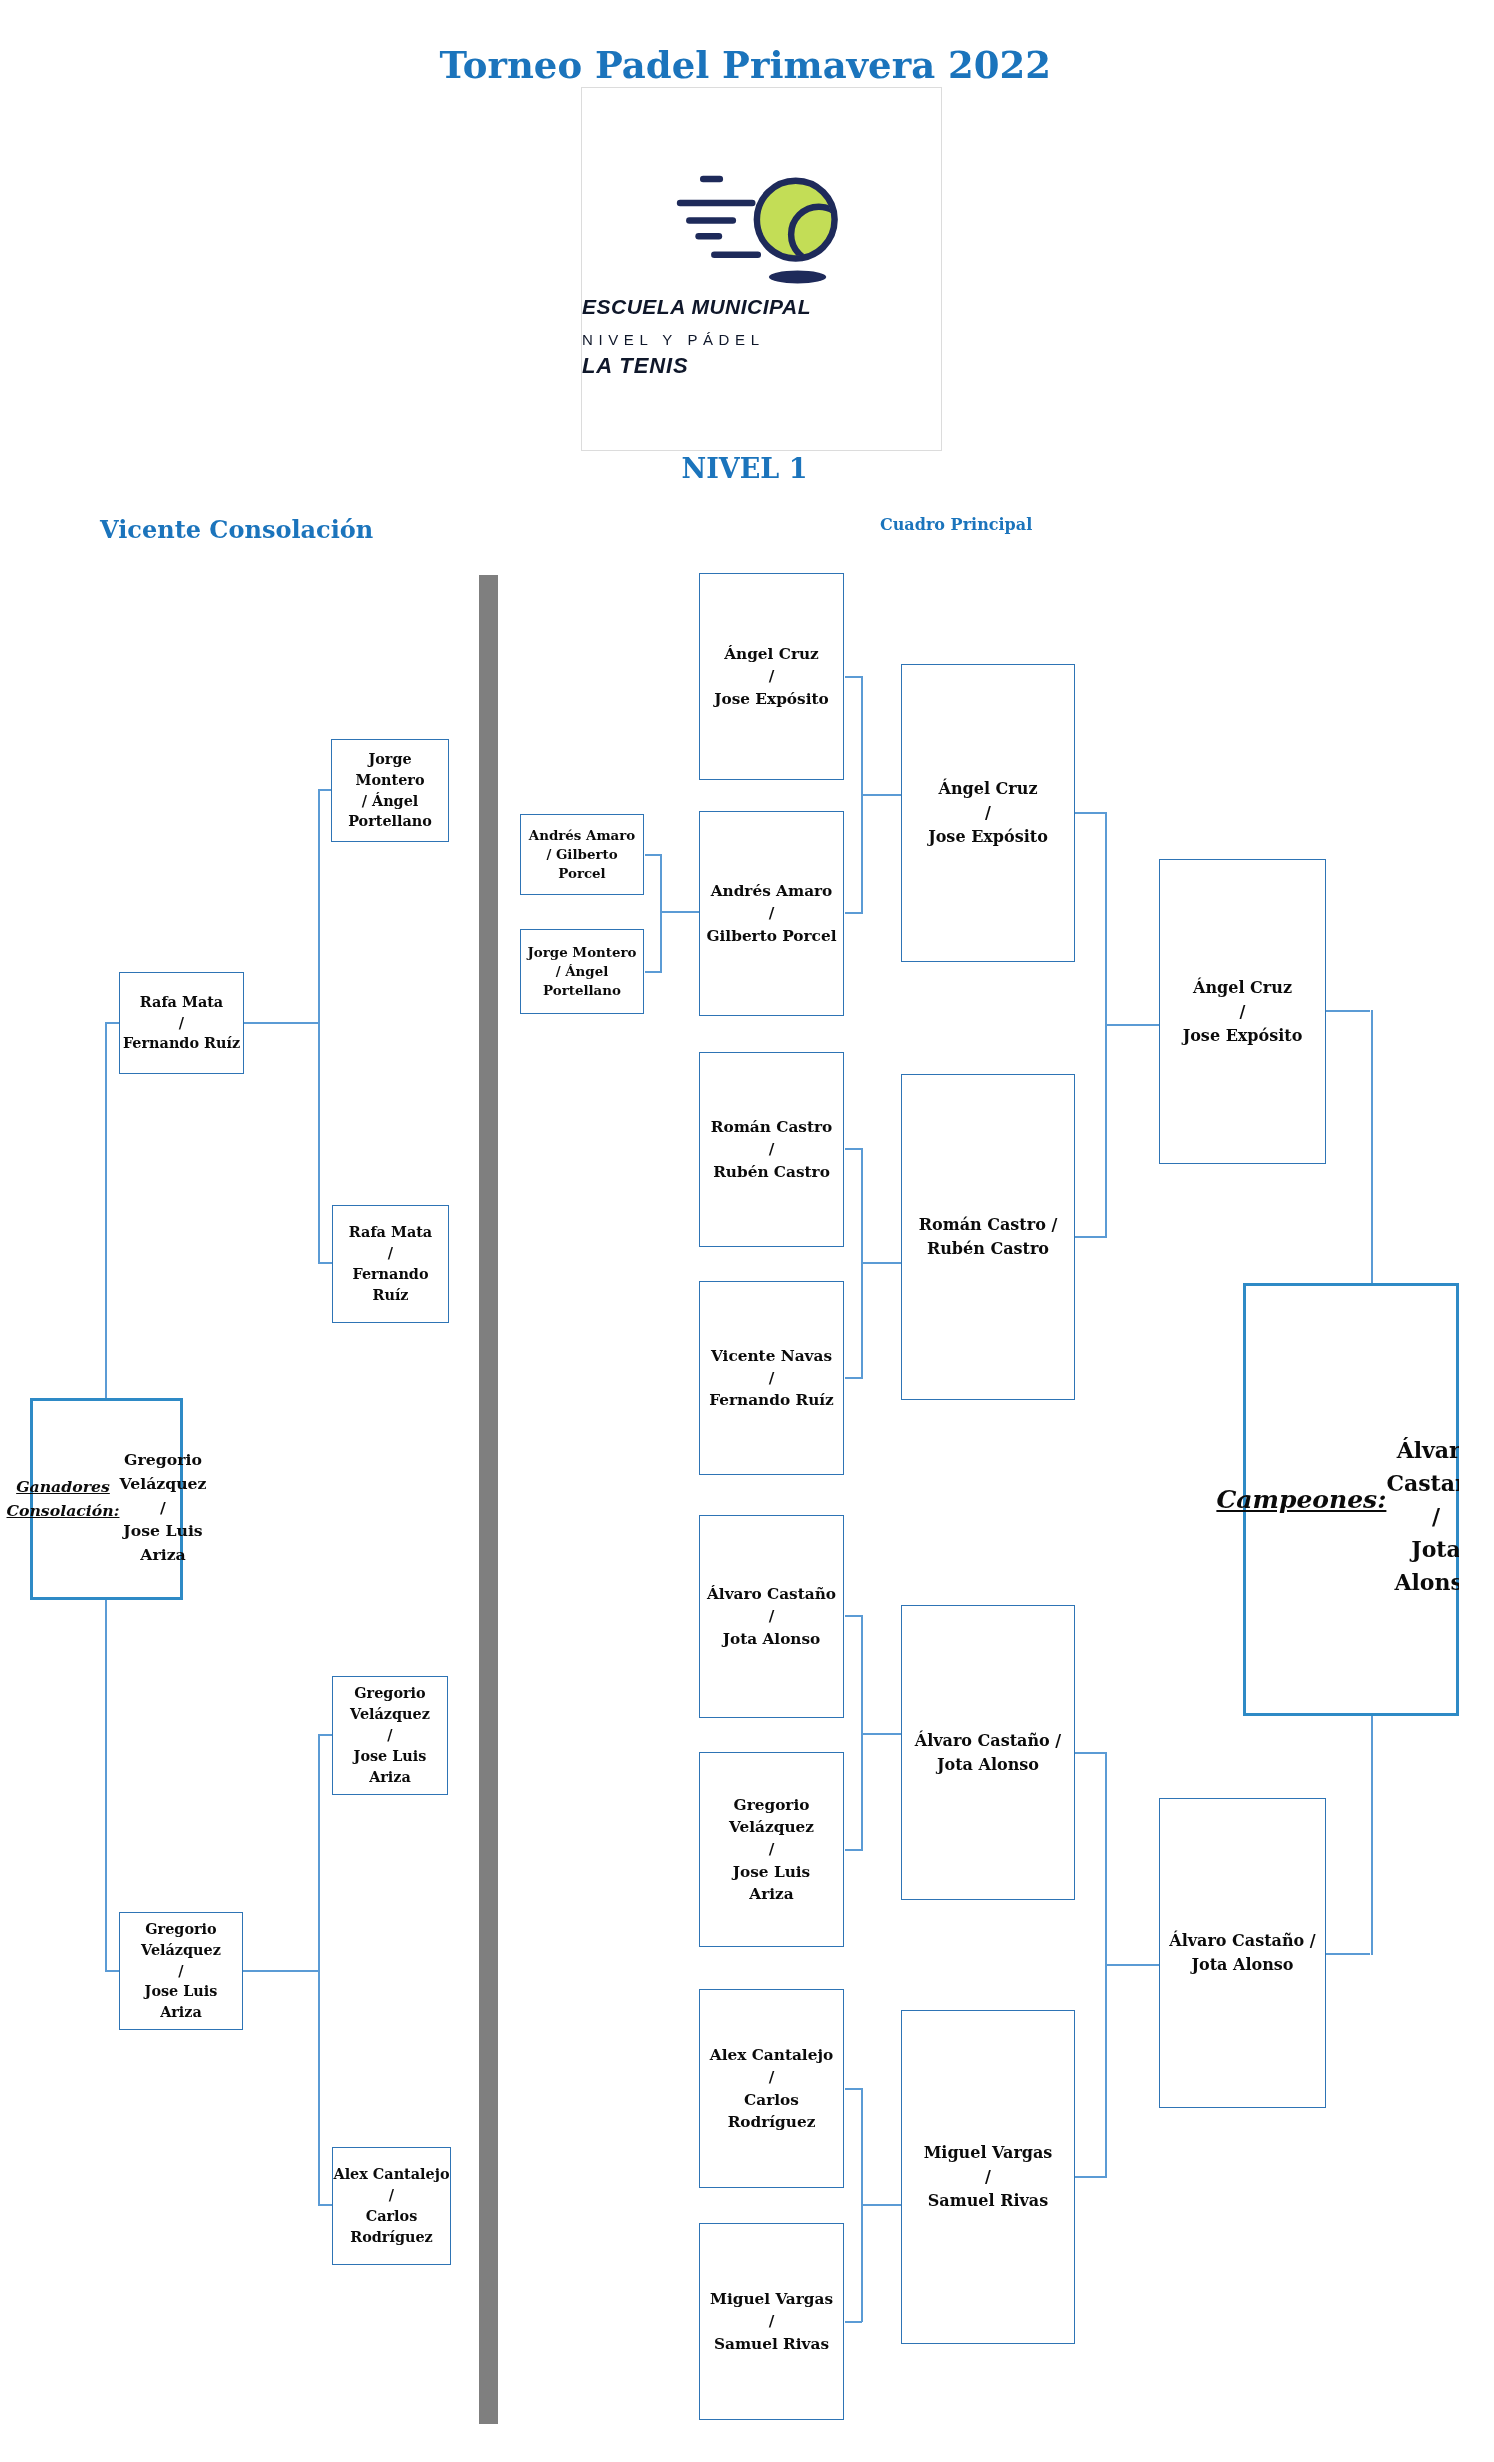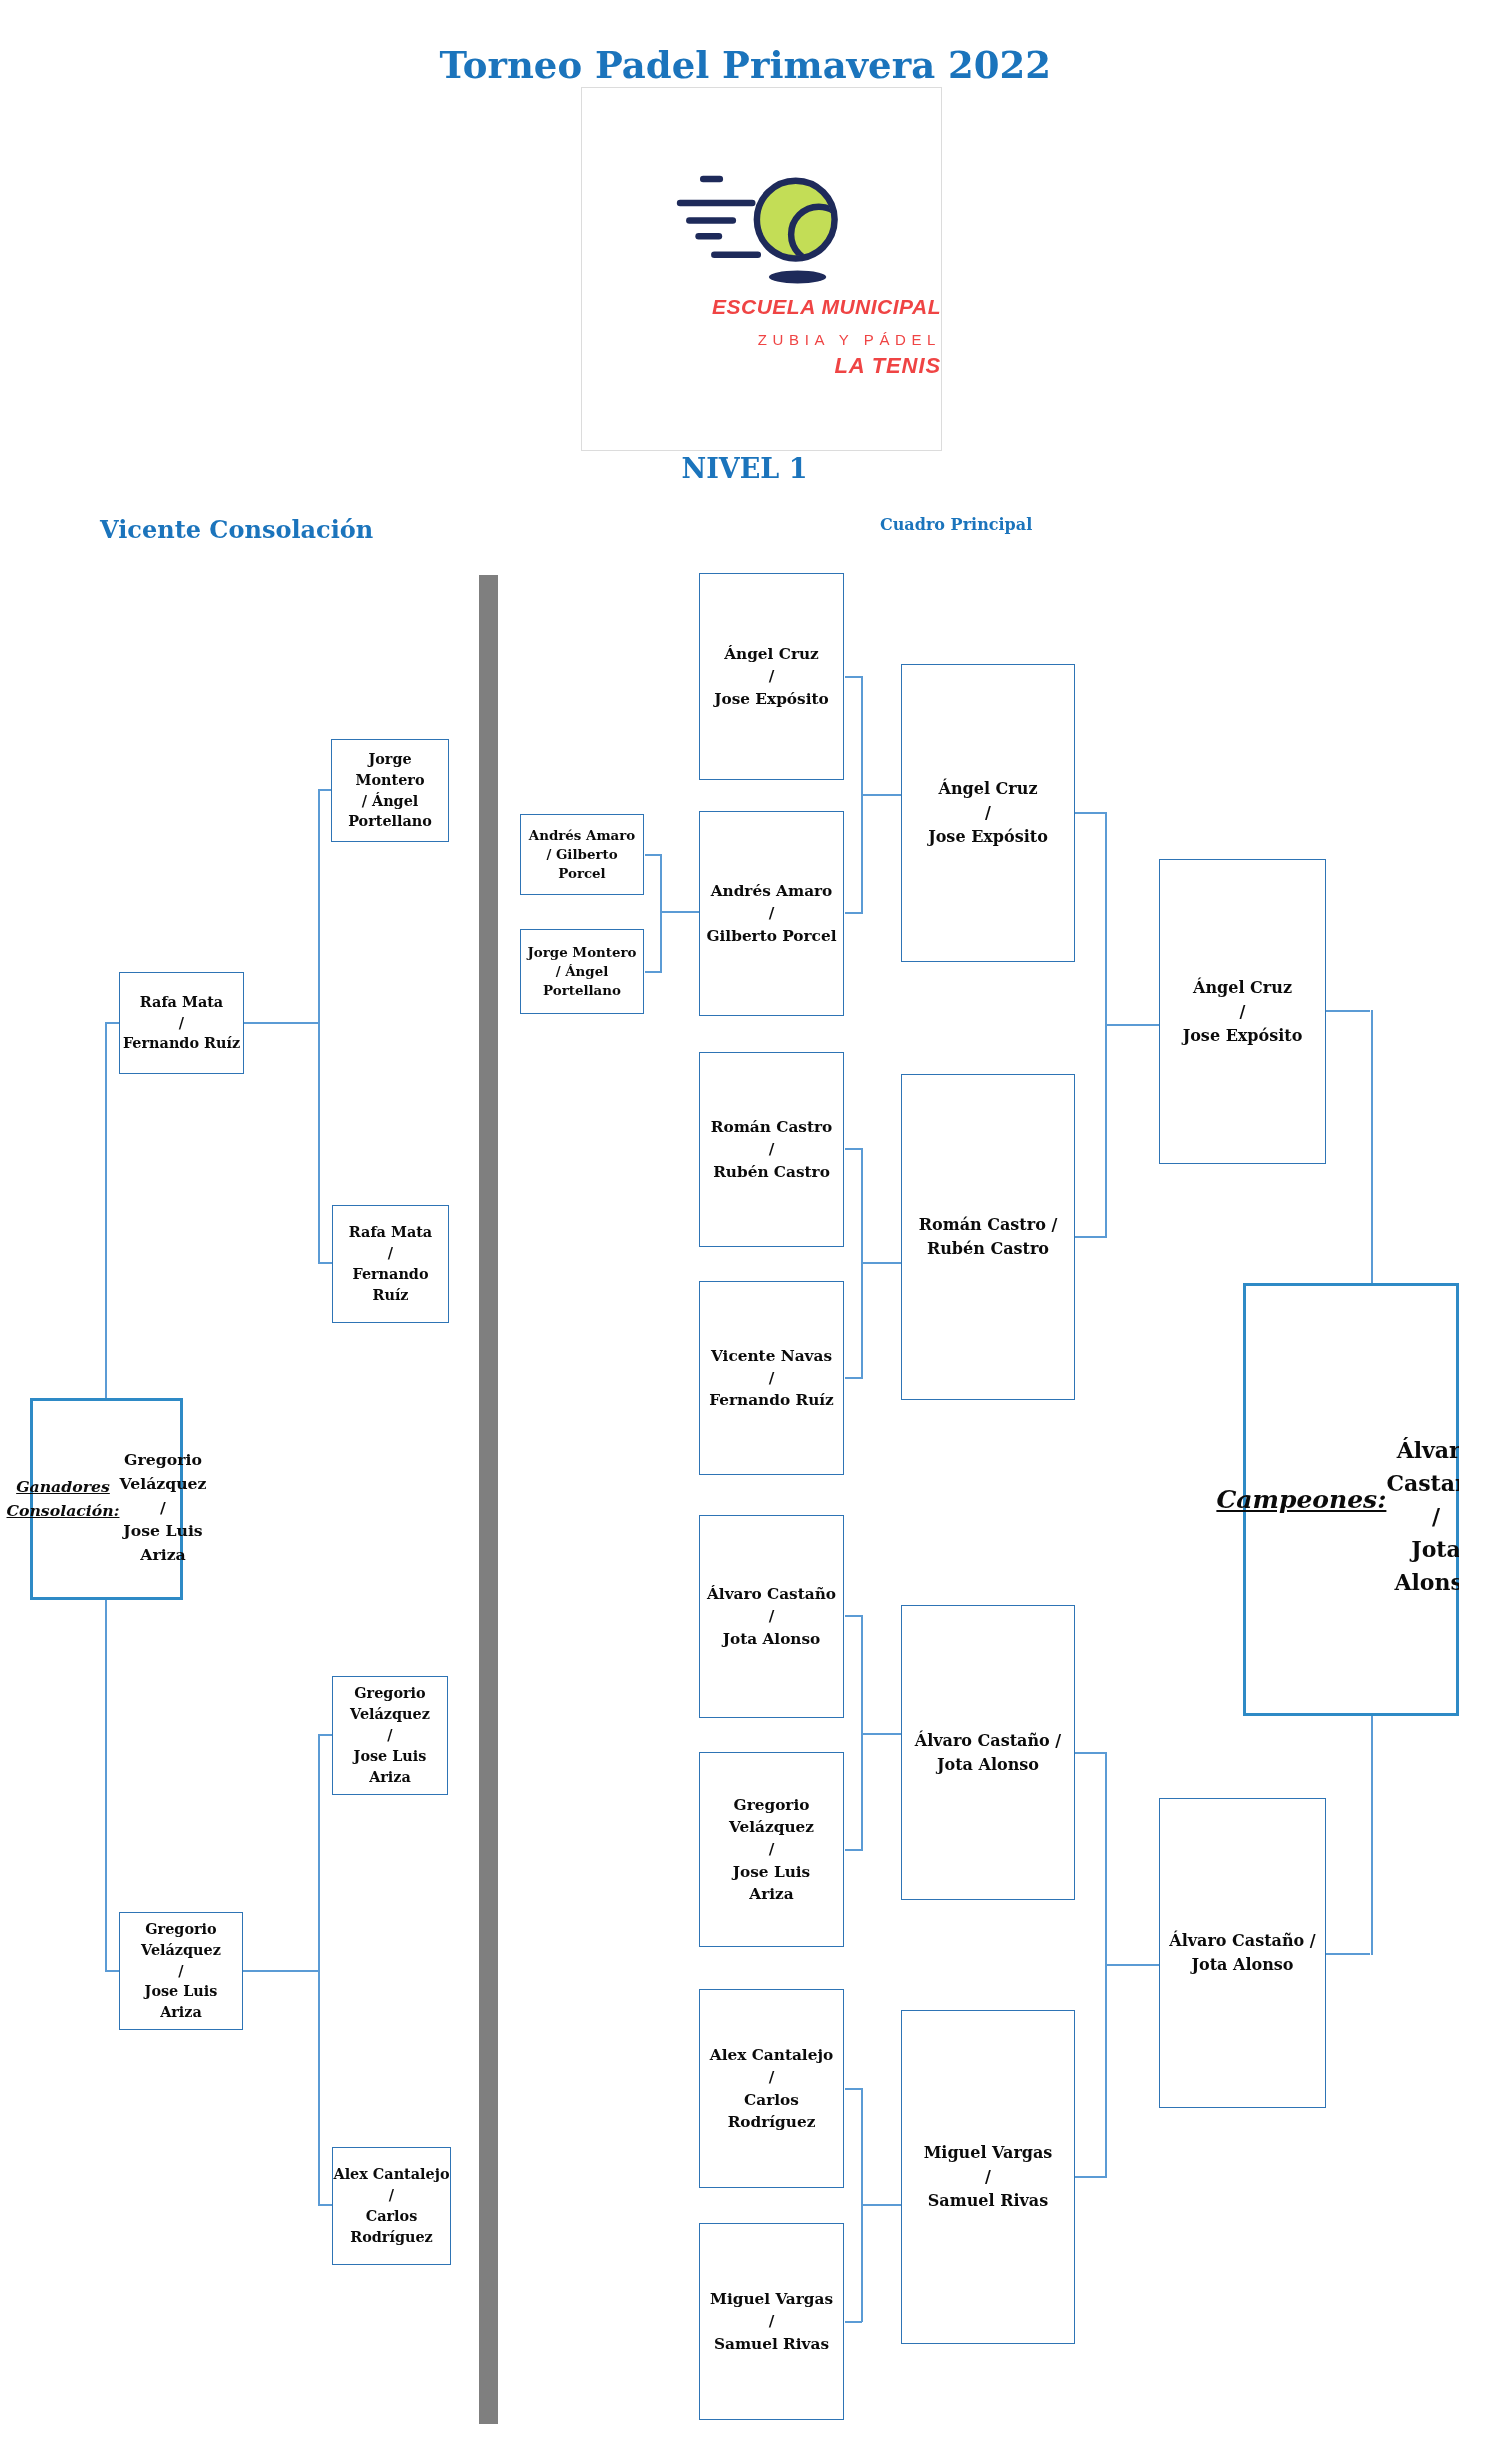--- a/index.html
+++ b/index.html
@@ -13,21 +13,21 @@
   .final{border:3.2px solid #2E8AC6;flex-direction:row;}
   .hl{position:absolute;height:1.9px;background:#5B9BD5;z-index:1;}
   .vl{position:absolute;width:1.9px;background:#5B9BD5;z-index:1;}
   .c-box{font-size:14.4px;line-height:1.45;}
   .r1-box{font-size:13.4px;line-height:1.4;}
   .r2-box{font-size:15.3px;line-height:1.45;}
   .r3-box{font-size:16px;line-height:1.5;}
   .u-head{text-decoration:underline;font-style:italic;}
   #divider{position:absolute;background:#7F7F7F;z-index:0;}
   #logo-frame{position:absolute;border:0.9px solid #DCDCDC;background:#fff;}
-  .logo-text{position:absolute;left:0;width:100%;text-align:right;color:#ef4444;
+  .logo-text{position:absolute;left:0;width:100%;text-align:left;color:#0f172a;
              font-family:"Liberation Sans",sans-serif;}
 </style>
 </head>
 <body>
 
 <div id="page">
 
   <div class="abs blue-head" style="left:0;top:43px;width:100%;text-align:center;font-size:37px;padding-left:31.5px;box-sizing:border-box;">Torneo Padel Primavera 2022</div>
 
   <div id="logo-frame" style="left:581px;top:87px;width:359px;height:362px;">
@@ -40,21 +40,21 @@
         <line x1="143" y1="180" x2="190" y2="180"></line>
       </g>
       <clipPath id="ballclip">
           <circle cx="231" cy="142" r="39"></circle>
         </clipPath>
       <circle cx="231" cy="142" r="42" fill="#C3DD56" stroke="#1E2A5A" stroke-width="7"></circle>
       <circle cx="256" cy="158" r="30" fill="none" stroke="#1E2A5A" stroke-width="7" clip-path="url(#ballclip)"></circle>
       <ellipse cx="233" cy="204" rx="31" ry="7" fill="#1E2A5A"></ellipse>
     </svg>
     <div class="logo-text" style="top:207px;font-size:21px;font-weight:bold;font-style:italic;letter-spacing:0.5px;">ESCUELA MUNICIPAL</div>
-    <div class="logo-text" style="top:243px;font-size:15px;letter-spacing:5.6px;">ZUBIA Y PÁDEL</div>
+    <div class="logo-text" style="top:243px;font-size:15px;letter-spacing:5.6px;">NIVEL Y PÁDEL</div>
     <div class="logo-text" style="top:265px;font-size:22px;font-weight:bold;font-style:italic;letter-spacing:0.9px;">LA TENIS</div>
   </div>
 
   <div class="abs blue-head" style="left:0;top:453px;width:100%;text-align:center;font-size:27px;padding-left:30px;box-sizing:border-box;">NIVEL 1</div>
 
   <div class="abs blue-head" style="left:100px;top:515px;font-size:24px;">Vicente Consolación</div>
   <div class="abs blue-head" style="left:880px;top:515px;font-size:16px;">Cuadro Principal</div>
 
   <div id="divider" style="left:479px;top:575px;width:19.4px;height:1849px;"></div>
 

